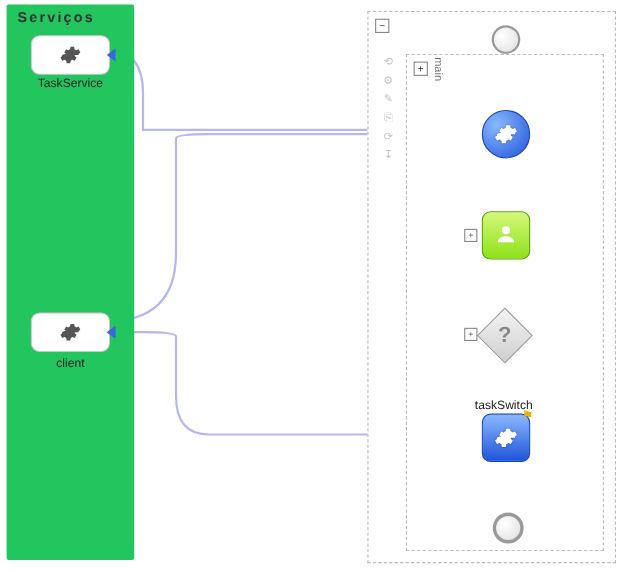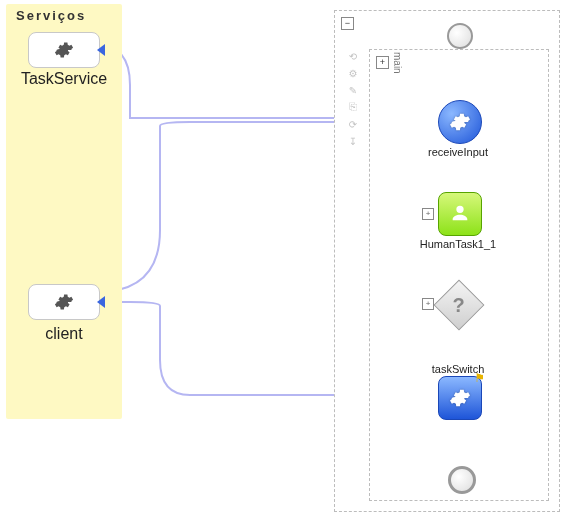--- a/index.html
+++ b/index.html
@@ -20,22 +20,22 @@
     width: 582px;
     height: 520px;
   }
 
   
   .services-panel {
     position: absolute;
     left: 6px;
     top: 4px;
     width: 116px;
-    height: 415px;
-    background: #fef9c3;
+    height: 505px;
+    background: #22c55e;
     border-radius: 2px;
   }
   .services-title {
     font-family: "Trebuchet MS", sans-serif;
     font-weight: bold;
     font-size: 13px;
     letter-spacing: 2px;
     padding: 4px 6px 6px 10px;
     color: #333;
   }
@@ -51,21 +51,21 @@
     align-items: center;
     justify-content: center;
   }
   .service-top { left: 22px; top: 28px; }
   .service-bottom { left: 22px; top: 280px; }
 
   .service-label {
     position: absolute;
     width: 100px;
     text-align: center;
-    font-size: 16px;
+    font-size: 11px;
     color: #222;
   }
 
   
   .service-handle {
     position: absolute;
     right: -6px;
     top: 50%;
     transform: translateY(-50%);
     width: 0; height: 0;
@@ -313,31 +313,29 @@
       <div class="process-expand">+</div>
       <div class="process-label">main</div>
 
       <div class="receive-circle" style="position:absolute; left:68px; top:50px;">
         <span class="gear node-gear">
           <svg width="22" height="22" viewBox="0 0 24 24">
               <path fill="#fff" d="M12 8a4 4 0 100 8 4 4 0 000-8zm9 4a7 7 0 00-.1-1.2l2-1.6-2-3.4-2.4 1a7 7 0 00-2-1.2l-.4-2.6h-4l-.4 2.6a7 7 0 00-2 1.2l-2.4-1-2 3.4 2 1.6A7 7 0 003 12c0 .4 0 .8.1 1.2l-2 1.6 2 3.4 2.4-1c.6.5 1.3.9 2 1.2l.4 2.6h4l.4-2.6c.7-.3 1.4-.7 2-1.2l2.4 1 2-3.4-2-1.6c.1-.4.1-.8.1-1.2z"></path>
             </svg>
         </span>
       </div>
-      <div class="node-label" style="left:28px; top:96px;">receiveInput</div>
 
       <div class="plus-badge" style="left:52px; top:158px;">+</div>
       <div class="humantask" style="position:absolute; left:68px; top:142px;">
         <span>
           <svg width="22" height="22" viewBox="0 0 24 24">
               <path fill="#fff" d="M12 12a4 4 0 100-8 4 4 0 000 8zm0 2c-4 0-8 2-8 5v1h16v-1c0-3-4-5-8-5z"></path>
             </svg>
         </span>
       </div>
-      <div class="node-label" style="left:28px; top:188px;">HumanTask1_1</div>
 
       <div class="plus-badge" style="left:52px; top:248px;">+</div>
       <div class="switch-wrap" style="left:66px; top:232px;">
         <div class="switch-diamond">
             <span class="switch-q">?</span>
           </div>
       </div>
       <div class="node-label" style="left:28px; top:284px;margin-top:29px;">taskSwitch</div>
 
       <div class="callback" style="position:absolute; left:68px; top:326px;">

